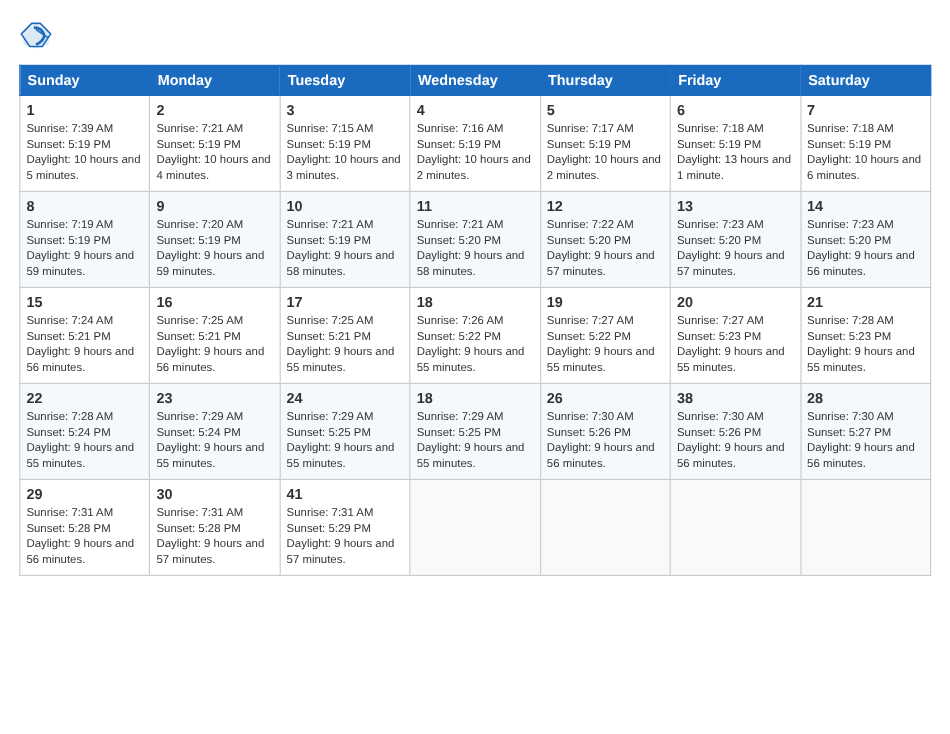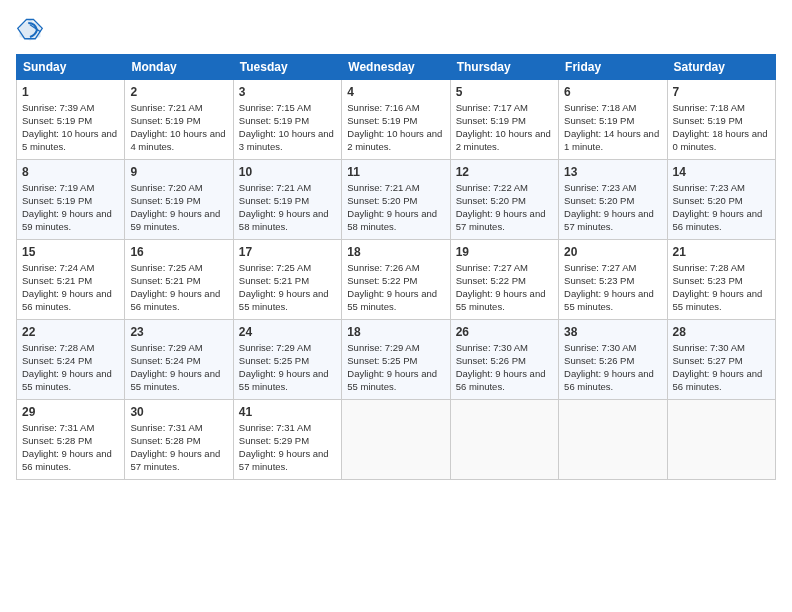--- a/index.html
+++ b/index.html
@@ -117,22 +117,22 @@
           <th>Saturday</th>
         </tr>
     </thead>
     <tbody id="calendar-body">
         <tr>
           <td><span class="day-num">1</span><span>Sunrise: 7:39 AM</span><br><span>Sunset: 5:19 PM</span><br><span>Daylight: 10 hours and 5 minutes.</span></td>
           <td><span class="day-num">2</span><span>Sunrise: 7:21 AM</span><br><span>Sunset: 5:19 PM</span><br><span>Daylight: 10 hours and 4 minutes.</span></td>
           <td><span class="day-num">3</span><span>Sunrise: 7:15 AM</span><br><span>Sunset: 5:19 PM</span><br><span>Daylight: 10 hours and 3 minutes.</span></td>
           <td><span class="day-num">4</span><span>Sunrise: 7:16 AM</span><br><span>Sunset: 5:19 PM</span><br><span>Daylight: 10 hours and 2 minutes.</span></td>
           <td><span class="day-num">5</span><span>Sunrise: 7:17 AM</span><br><span>Sunset: 5:19 PM</span><br><span>Daylight: 10 hours and 2 minutes.</span></td>
-          <td><span class="day-num">6</span><span>Sunrise: 7:18 AM</span><br><span>Sunset: 5:19 PM</span><br><span>Daylight: 14 hours and 1 minute.</span></td>
-          <td><span class="day-num">7</span><span>Sunrise: 7:18 AM</span><br><span>Sunset: 5:19 PM</span><br><span>Daylight: 18 hours and 0 minutes.</span></td>
+          <td><span class="day-num">6</span><span>Sunrise: 7:18 AM</span><br><span>Sunset: 5:19 PM</span><br><span>Daylight: 13 hours and 1 minute.</span></td>
+          <td><span class="day-num">7</span><span>Sunrise: 7:18 AM</span><br><span>Sunset: 5:19 PM</span><br><span>Daylight: 10 hours and 6 minutes.</span></td>
         </tr>
         <tr>
           <td><span class="day-num">8</span><span>Sunrise: 7:19 AM</span><br><span>Sunset: 5:19 PM</span><br><span>Daylight: 9 hours and 59 minutes.</span></td>
           <td><span class="day-num">9</span><span>Sunrise: 7:20 AM</span><br><span>Sunset: 5:19 PM</span><br><span>Daylight: 9 hours and 59 minutes.</span></td>
           <td><span class="day-num">10</span><span>Sunrise: 7:21 AM</span><br><span>Sunset: 5:19 PM</span><br><span>Daylight: 9 hours and 58 minutes.</span></td>
           <td><span class="day-num">11</span><span>Sunrise: 7:21 AM</span><br><span>Sunset: 5:20 PM</span><br><span>Daylight: 9 hours and 58 minutes.</span></td>
           <td><span class="day-num">12</span><span>Sunrise: 7:22 AM</span><br><span>Sunset: 5:20 PM</span><br><span>Daylight: 9 hours and 57 minutes.</span></td>
           <td><span class="day-num">13</span><span>Sunrise: 7:23 AM</span><br><span>Sunset: 5:20 PM</span><br><span>Daylight: 9 hours and 57 minutes.</span></td>
           <td><span class="day-num">14</span><span>Sunrise: 7:23 AM</span><br><span>Sunset: 5:20 PM</span><br><span>Daylight: 9 hours and 56 minutes.</span></td>
         </tr>

